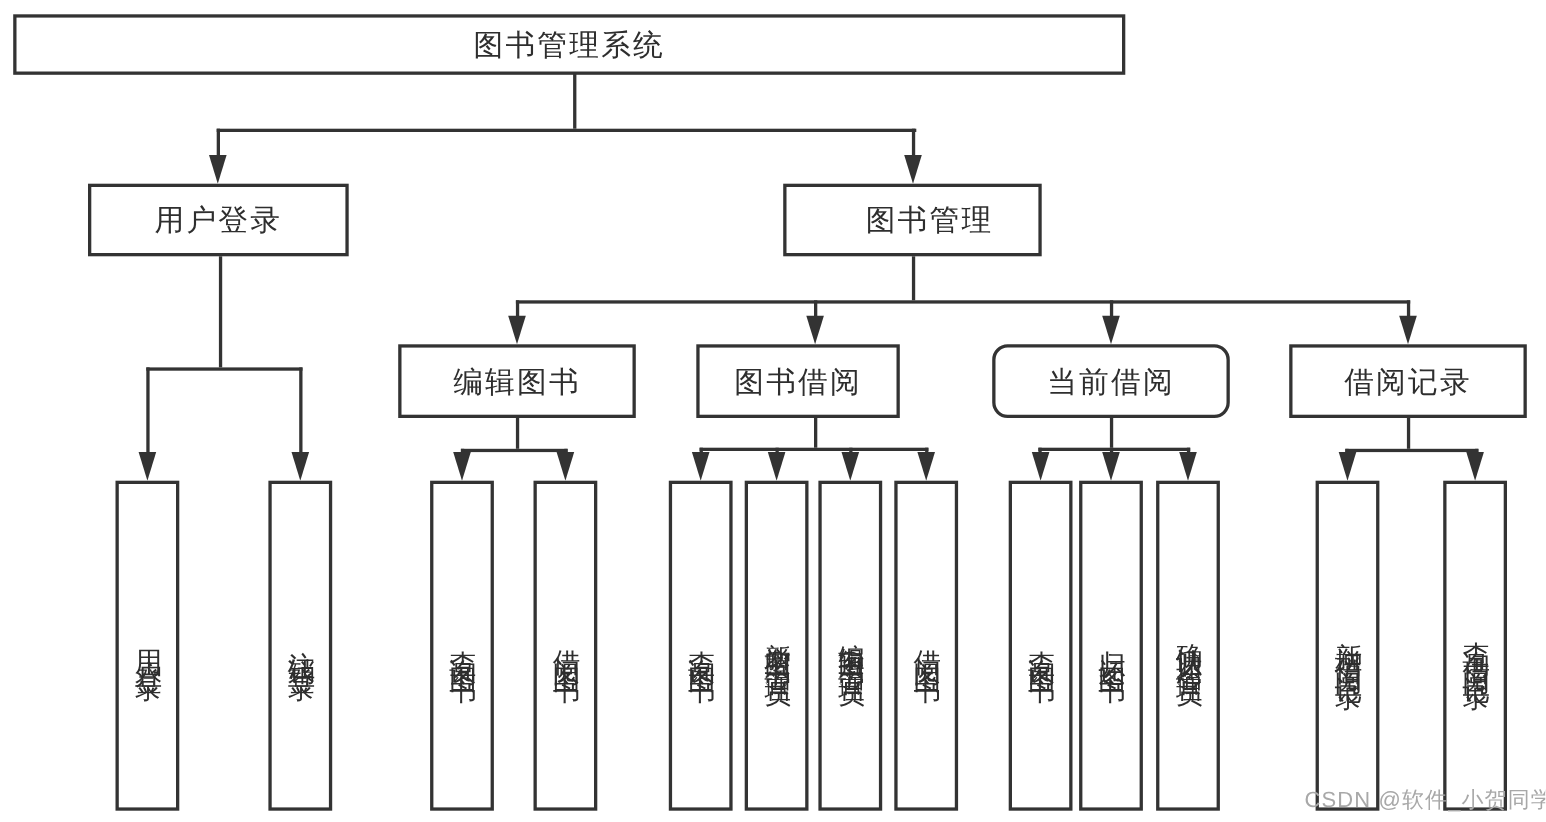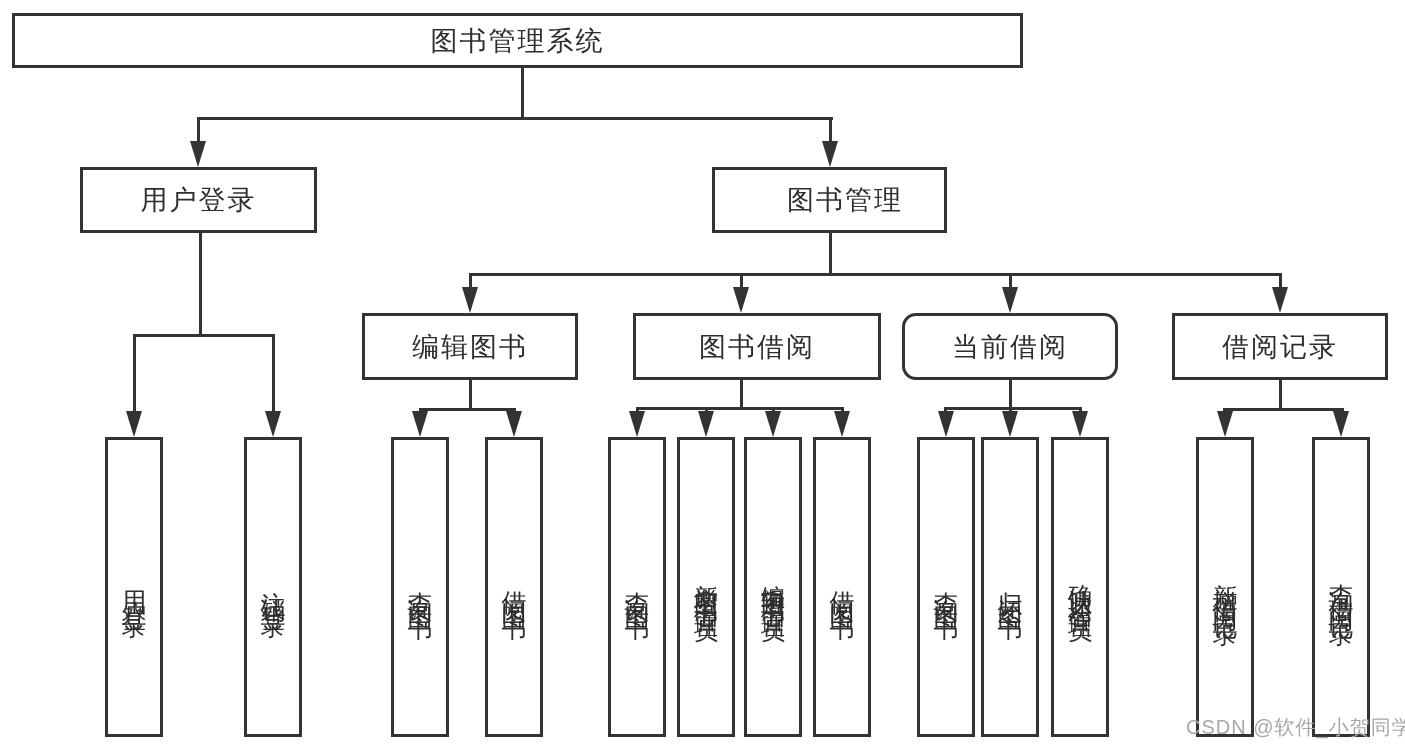--- a/index.html
+++ b/index.html
@@ -66,21 +66,21 @@
   <div class="vline" style="left:740px; top:273px; height:20px;"></div>
   <div class="ahead" style="left:733px; top:287px;"></div>
   <div class="vline" style="left:1009px; top:273px; height:20px;"></div>
   <div class="ahead" style="left:1002px; top:287px;"></div>
   <div class="vline" style="left:1279px; top:273px; height:20px;"></div>
   <div class="ahead" style="left:1272px; top:287px;"></div>
 
   <div class="box" style="left:362px; top:313px; width:216px; height:67px;">
     <span class="hlabel">编辑图书</span>
   </div>
-  <div class="box" style="left:633px; top:313px; width:248px; height:67px;">
+  <div class="box" style="left:633px; top:313px; width:185px; height:67px;">
     <span class="hlabel">图书借阅</span>
   </div>
   <div class="box" style="left:902px; top:313px; width:216px; height:67px;border-radius:14px;">
     <span class="hlabel">当前借阅</span>
   </div>
   <div class="box" style="left:1172px; top:313px; width:216px; height:67px;">
     <span class="hlabel">借阅记录</span>
   </div>
 
   <div class="vline" style="left:469px; top:380px; height:28px;"></div>

